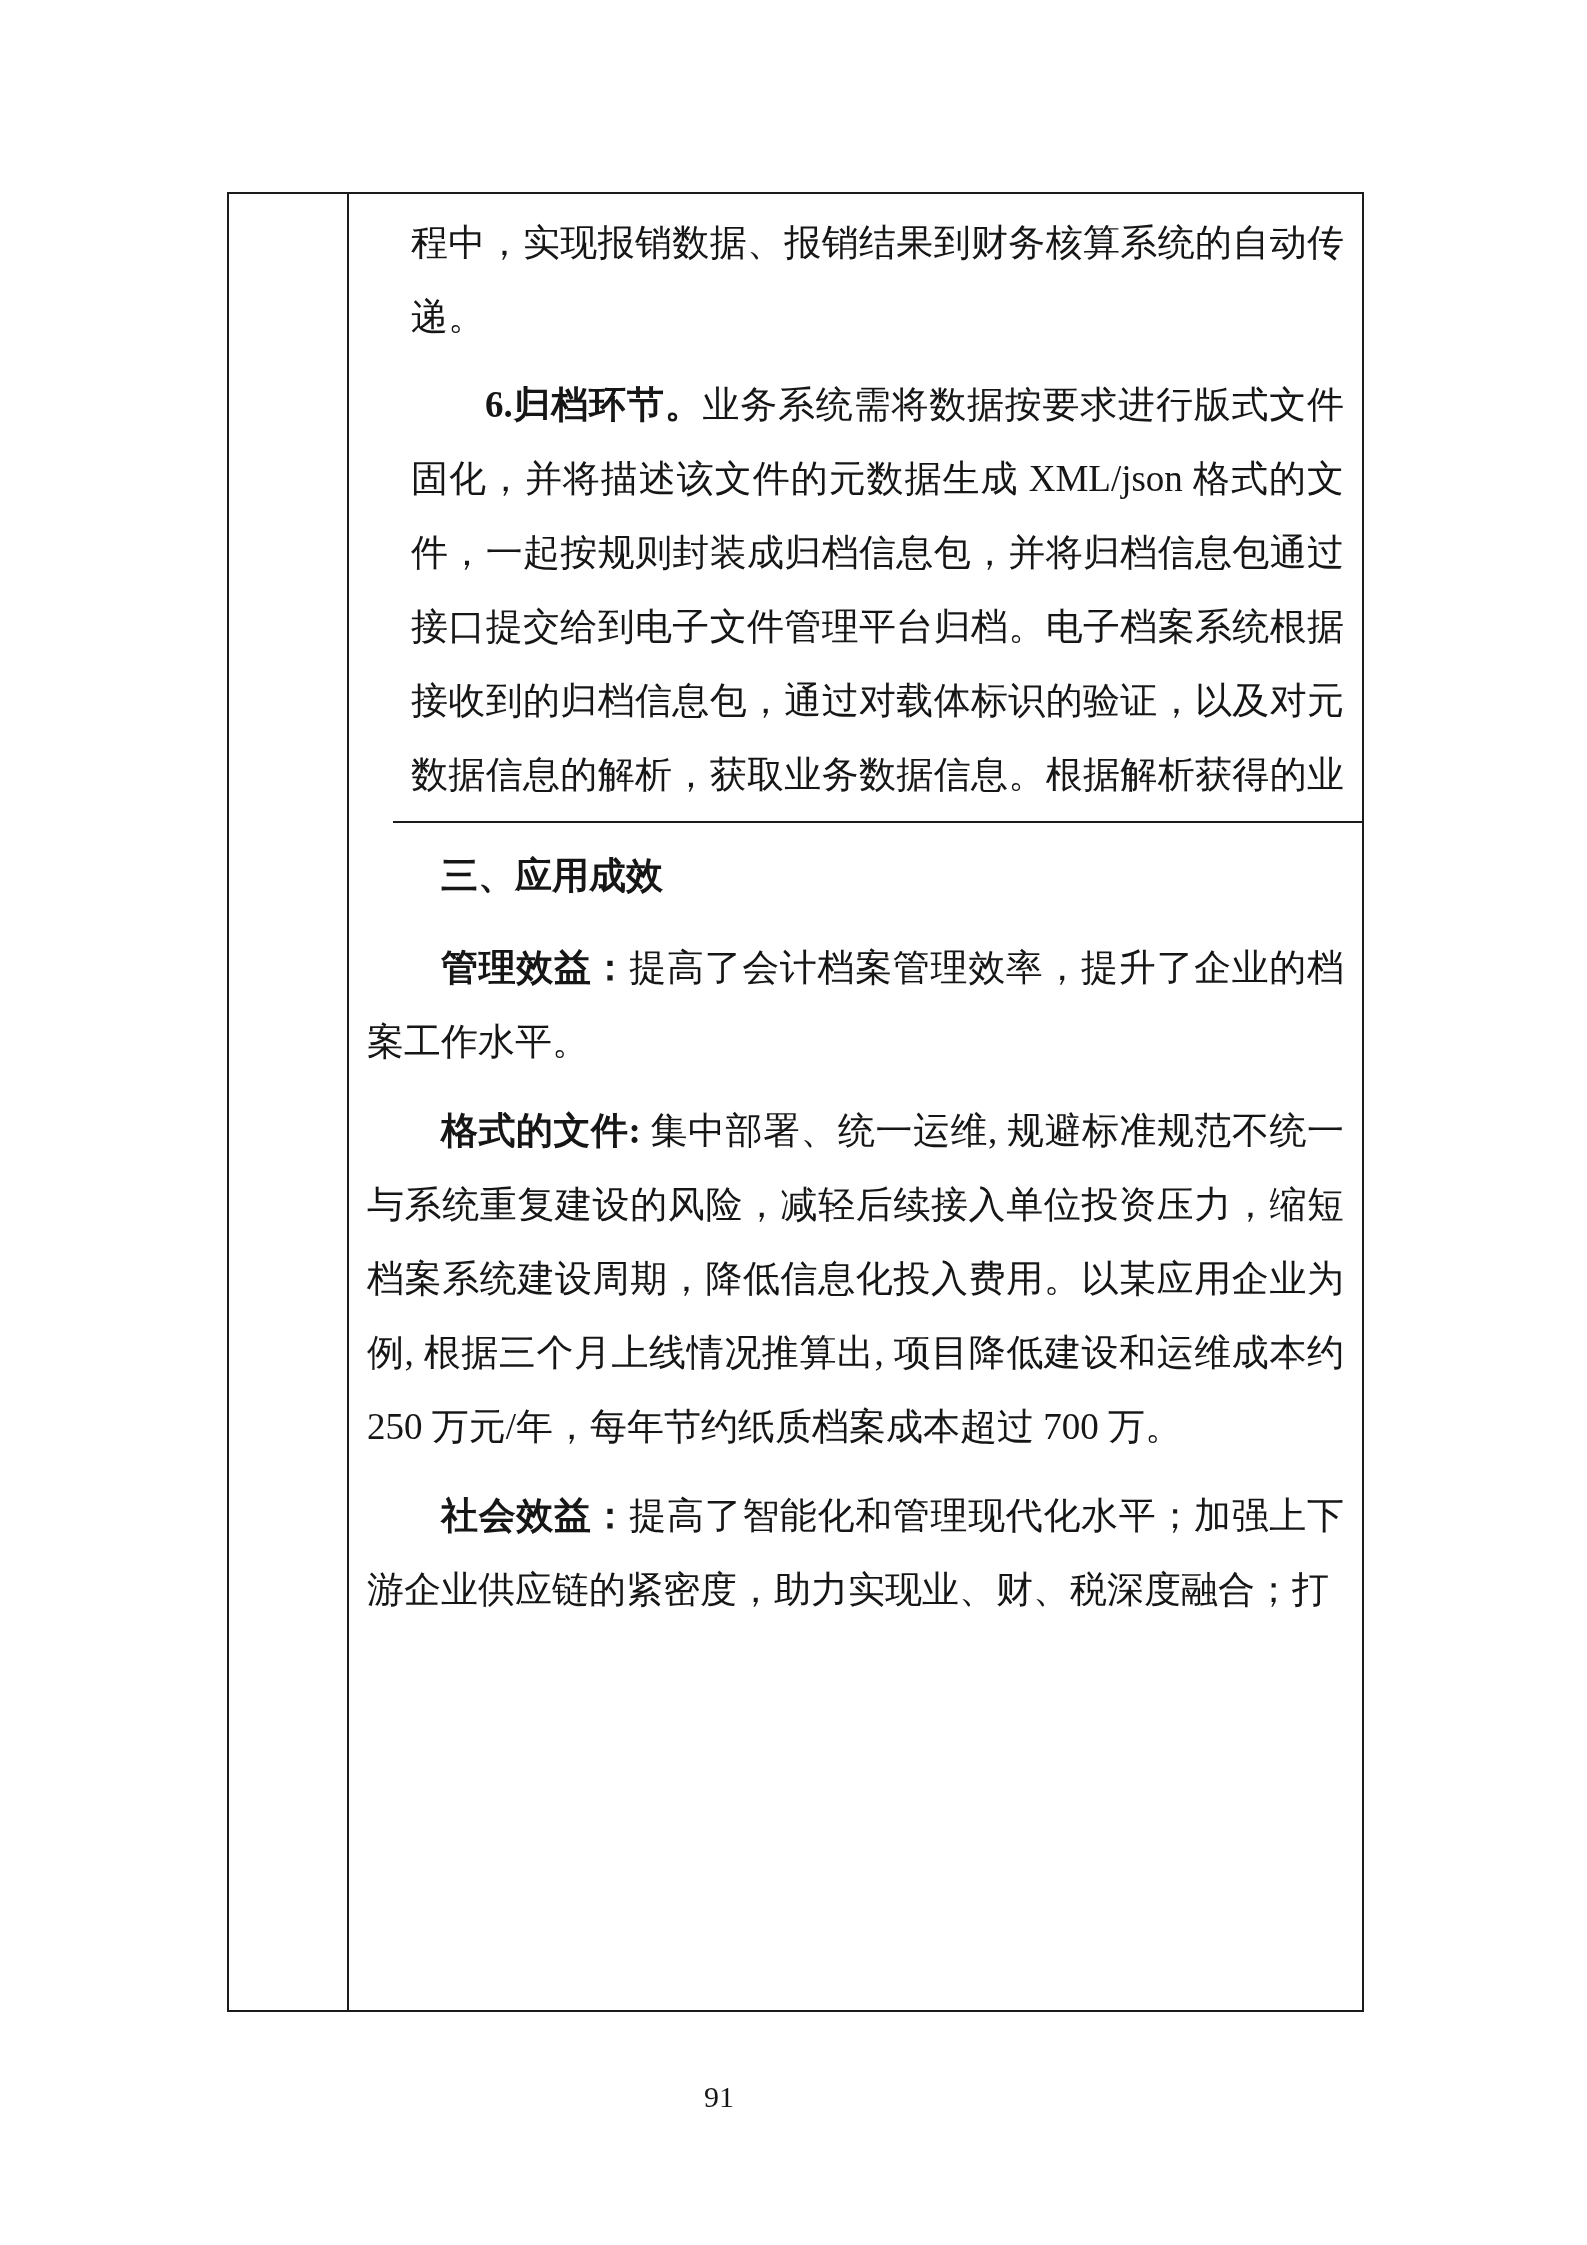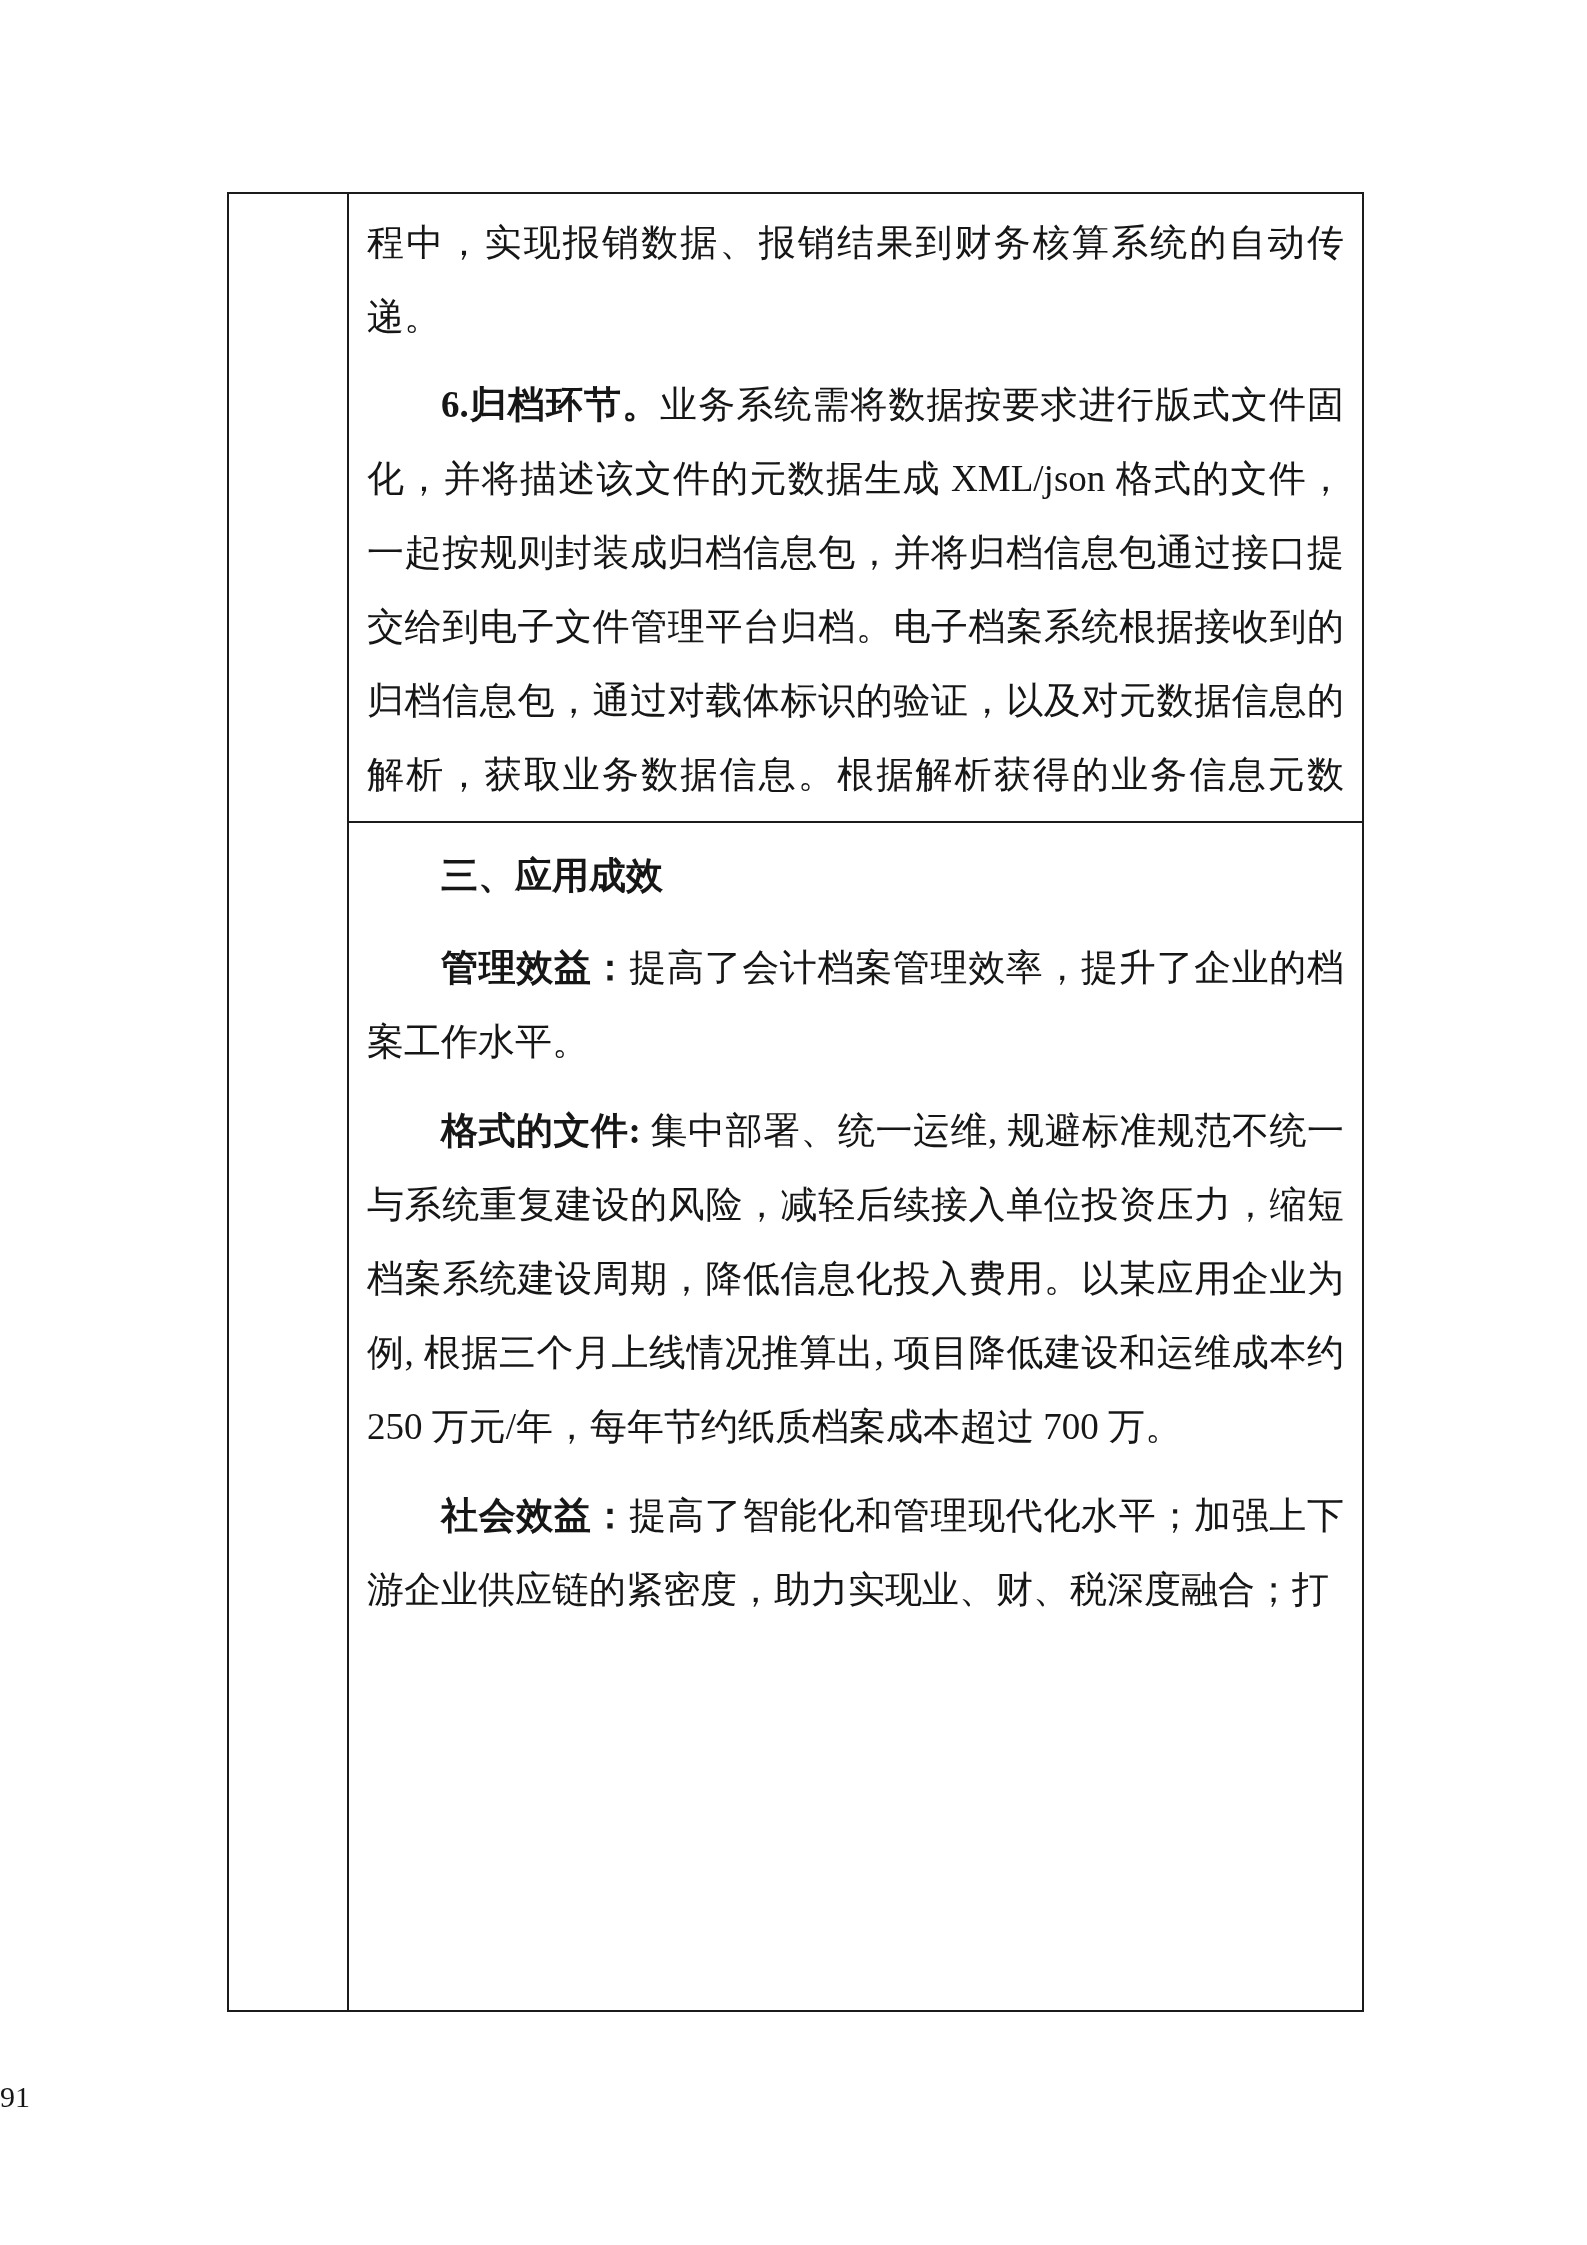--- a/index.html
+++ b/index.html
@@ -34,20 +34,21 @@
     display: flex;
     flex-direction: column;
     overflow: hidden;
   }
   .row1 {
     height: 629px;
     flex: none;
     border-bottom: 2px solid #1b1b1b;
     padding: 12px 18px 0 18px;
     overflow: hidden;
+    margin-left: 44px;
   }
   .row2 {
     flex: 1;
     padding: 16px 18px 0 18px;
     overflow: hidden;
   }
   p.para {
     font-size: 37px;
     line-height: 74px;
     text-align: justify;
@@ -63,21 +64,21 @@
     font-weight: bold;
     text-indent: 2em;
     margin-bottom: 18px;
     color: #161616;
   }
   .page-number {
     position: absolute;
     top: 2079px;
     left: 0;
     width: 1438px;
-    text-align: left;
+    text-align: center;
     font-size: 30px;
     line-height: 36px;
     color: #161616;
   }
 </style>
 </head>
 <body>
 
 <div class="page">
 

